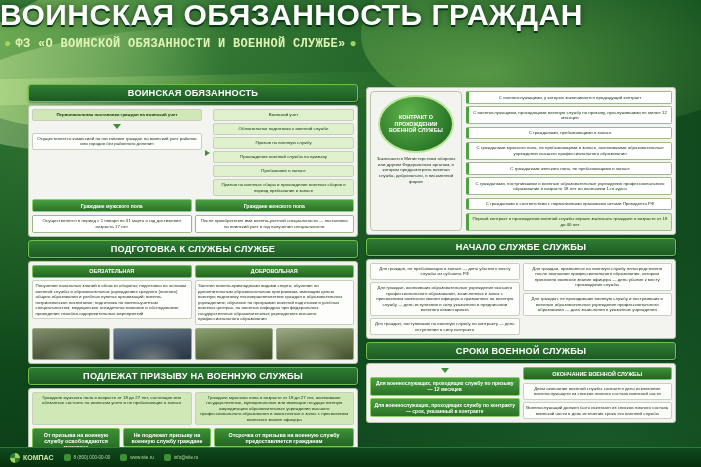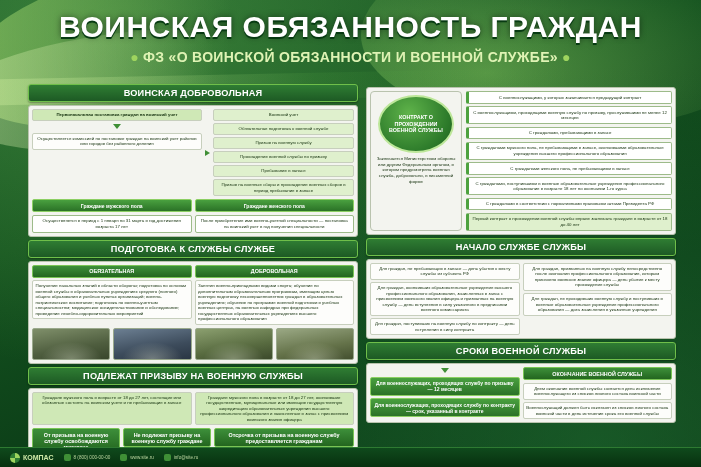--- a/index.html
+++ b/index.html
@@ -25,29 +25,29 @@
     background:linear-gradient(95deg,rgba(225,245,180,.45),rgba(120,200,80,0) 65%);
     border-radius:50%;transform:rotate(-5deg);}
   .sw3{right:-80px;top:-60px;width:420px;height:190px;
     background:radial-gradient(ellipse at 30% 70%,rgba(160,225,110,.45),rgba(20,90,40,0) 70%);
     border-radius:50%;}
   .sw4{left:0;top:72px;width:701px;height:26px;
     background:linear-gradient(90deg,rgba(210,240,160,.35),rgba(90,180,70,.12) 45%,rgba(255,255,255,0) 75%);
     transform:skewY(-1.2deg);}
 
   
-  .header{position:relative;z-index:3;text-align:center;padding-top:12px;}
+  .header{position:relative;z-index:3;text-align:left;}
   .title{
     font-size:30px;font-weight:bold;letter-spacing:.5px;color:#ffffff;
     text-shadow:0 2px 0 #073a12, 0 0 6px rgba(0,0,0,.5);
     line-height:1;
   }
   .subtitle{
     margin-top:7px;display:inline-block;
-    font-size:14px;font-weight:bold;color:#dff3b4;letter-spacing:.3px;
+    font-size:12px;font-weight:bold;color:#dff3b4;letter-spacing:.3px;font-family:Liberation Mono, monospace;
   }
   .subtitle .dot{color:#9ed45e;margin:0 4px;}
 
   
   .cols{position:absolute;left:28px;top:84px;width:648px;display:flex;gap:8px;z-index:4;}
   .colL{width:330px;}
   .colR{width:310px;}
 
   .secthead{
     background:linear-gradient(180deg,#2f7d33,#1d5a24);
@@ -157,21 +157,21 @@
   <div class="header">
     <div class="title">ВОИНСКАЯ ОБЯЗАННОСТЬ ГРАЖДАН</div>
     <div class="subtitle">
       <span class="dot">●</span><span>ФЗ «О ВОИНСКОЙ ОБЯЗАННОСТИ И ВОЕННОЙ СЛУЖБЕ»</span><span class="dot">●</span>
     </div>
   </div>
 
   <div class="cols">
 
     <div class="colL">
-      <div class="secthead">ВОИНСКАЯ ДОБРОВОЛЬНАЯ</div>
+      <div class="secthead">ВОИНСКАЯ ОБЯЗАННОСТЬ</div>
 
       <div class="panel">
         <div class="row">
           <div style="width:170px" class="gcol">
             <div class="box gg t">Первоначальная постановка граждан на воинский учет</div>
             <div class="arrowdown"></div>
             <div class="box w">Осуществляется комиссией по постановке граждан на воинский учет районов или городов без районного деления</div>
           </div>
           <div class="arrowright"></div>
           <div class="gcol flex1">

